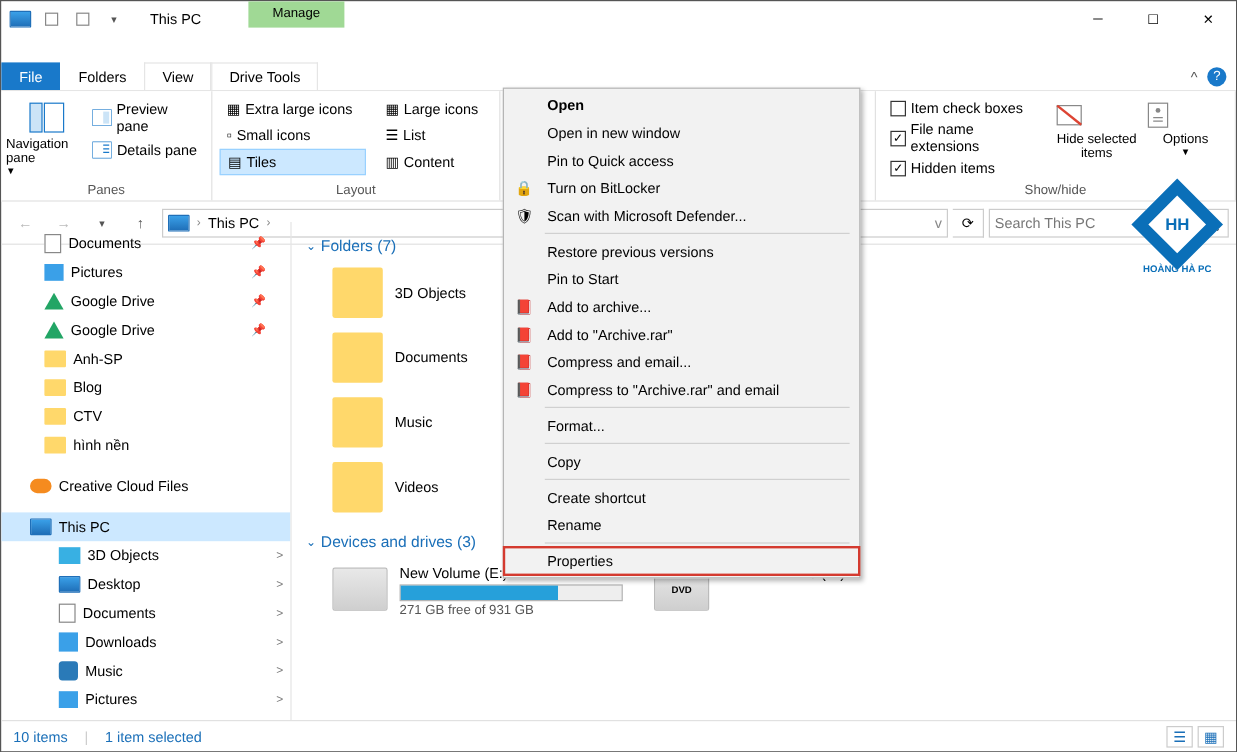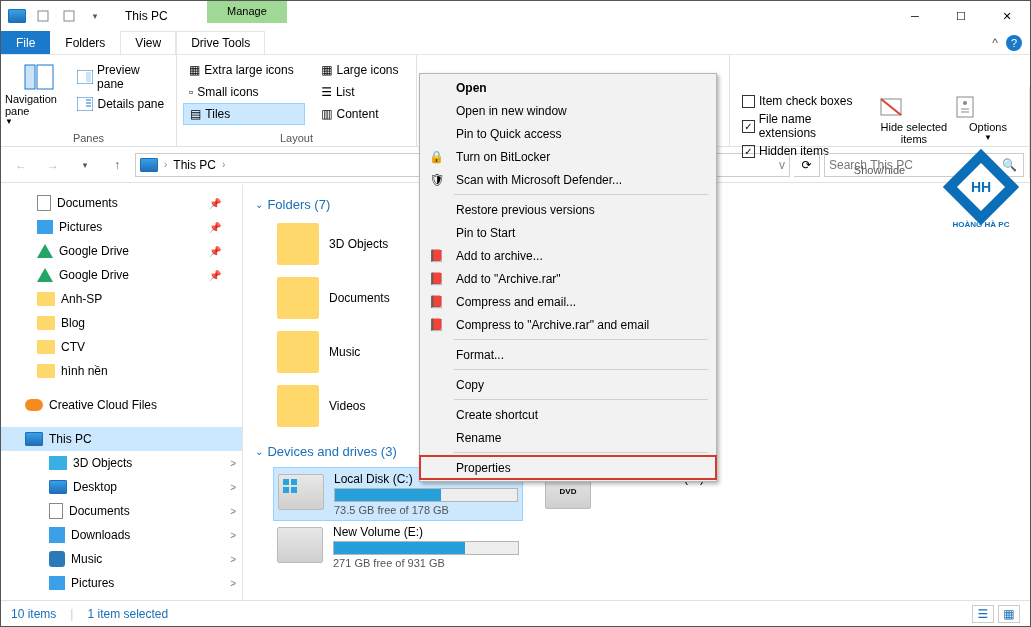--- a/index.html
+++ b/index.html
@@ -4,21 +4,21 @@
 <style>
 * { box-sizing: border-box; margin: 0; padding: 0; font-family: "Segoe UI", Tahoma, sans-serif; }
 body { width: 1031px; height: 627px; background: #fff; font-size: 12px; color: #000; position: relative; overflow: hidden; border: 1px solid #555;}
 .titlebar { height: 30px; display: flex; align-items: center; border-bottom: 0; }
 .titlebar .qat { display: flex; align-items: center; padding-left: 4px; gap: 2px; }
 .titlebar .qicon { width: 24px; height: 24px; display: flex; align-items: center; justify-content: center; }
 .titlebar .title { flex: 1; text-align: left; padding-left: 18px; font-size: 12px; }
 .titlebar .win-controls { display: flex; }
 .titlebar .win-btn { width: 46px; height: 30px; display: flex; align-items: center; justify-content: center; font-size: 11px; }
 .tab-ctx { position: absolute; left: 206px; top: 0; height: 22px; background: #a0d995; color:#000; font-size:11px; padding:4px 20px;}
-.ribbon-tabs { height: 24px; display: flex; align-items: flex-start; border-bottom: 1px solid #e5e5e5; }
+.ribbon-tabs { height: 24px; display: flex; align-items: flex-start; border-bottom: 1px solid #e5e5e5; margin-top: 21px; }
 .ribbon-tabs .tab { padding: 4px 14px; font-size: 12px; border: 1px solid transparent; border-bottom:none;}
 .ribbon-tabs .tab.file { background: #1979ca; color: #fff; }
 .ribbon-tabs .tab.active { border-color: #e5e5e5; background:#fff;}
 .ribbon-tabs .tab.manage { background:#fff; border-color:#e5e5e5;}
 .ribbon { height: 92px; border-bottom: 1px solid #e1e1e1; display: flex; position: relative; background:#fff;}
 .ribbon .group { border-right: 1px solid #e1e1e1; padding: 2px 4px 0 4px; display:flex; flex-direction:column; height:100%;}
 .ribbon .group-body { flex:1; display:flex; align-items:flex-start;}
 .ribbon .group-label { text-align:center; font-size:11px; color:#555; padding-bottom:2px;}
 .nav-big { width:70px; text-align:left; padding-top:4px;}
 .nav-big .ico { width:32px; height:32px; margin:0 auto;}
@@ -182,21 +182,21 @@
             <span>▥</span>
             <span>Content</span>
           </div>
       </div>
     </div>
     <div class="group-label">Layout</div>
   </div>
 
   <div class="group" style="flex:1;"></div>
 
-  <div class="group" style="width:300px;margin-top:32px;">
+  <div class="group" style="width:300px;">
     <div class="group-body">
       <div style="display:flex;flex-direction:column;gap:2px;padding:4px;">
         <div class="check-row">
             <span class="chk"></span>
             <span>Item check boxes</span>
           </div>
         <div class="check-row">
             <span class="chk">✓</span>
             <span>File name extensions</span>
           </div>
@@ -354,37 +354,20 @@
           <span>Videos</span>
         </div>
       </div>
 
     <div class="section-hdr" style="margin-top:14px;">
         <span style="font-size:10px;">⌄</span>
         <span>Devices and drives (3)</span>
       </div>
     <div class="drives">
       <div>
-        <div class="drive-tile selected">
-          <div class="drive-ico">
-              <svg style="position:absolute;left:4px;top:4px;" width="14" height="14">
-                <rect width="6" height="6" x="0" y="0" fill="#27a3e2"></rect>
-                <rect width="6" height="6" x="8" y="0" fill="#27a3e2"></rect>
-                <rect width="6" height="6" x="0" y="8" fill="#27a3e2"></rect>
-                <rect width="6" height="6" x="8" y="8" fill="#27a3e2"></rect>
-              </svg>
-            </div>
-          <div class="drive-info">
-            <div>Local Disk (C:)</div>
-            <div class="bar">
-                <div class="fill" id="fill0" style="width: 58%;"></div>
-              </div>
-            <div style="color:#555;font-size:11px;">73.5 GB free of 178 GB</div>
-          </div>
-        </div>
         <div class="drive-tile">
           <div class="drive-ico"></div>
           <div class="drive-info">
             <div>New Volume (E:)</div>
             <div class="bar">
                 <div class="fill" id="fill1" style="width: 71%;"></div>
               </div>
             <div style="color:#555;font-size:11px;">271 GB free of 931 GB</div>
           </div>
         </div>

